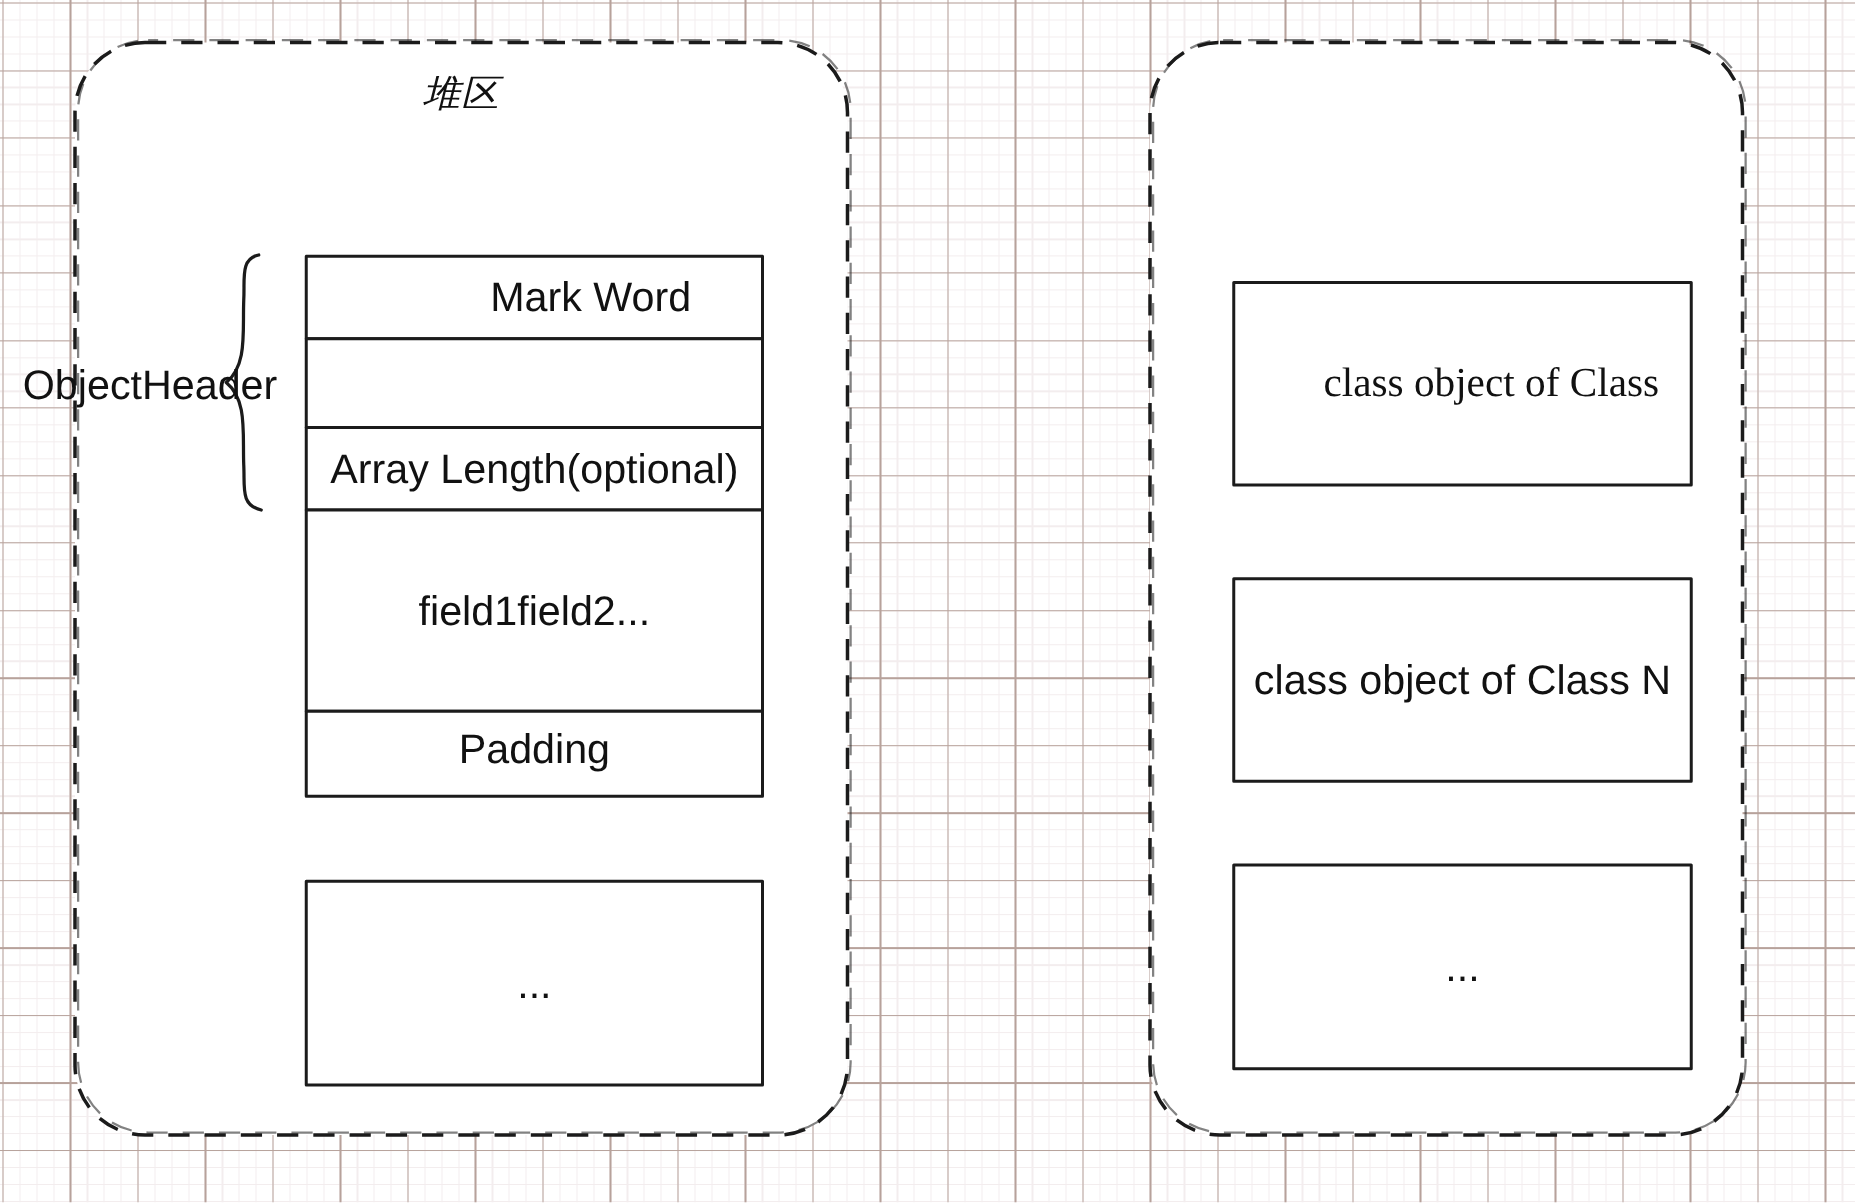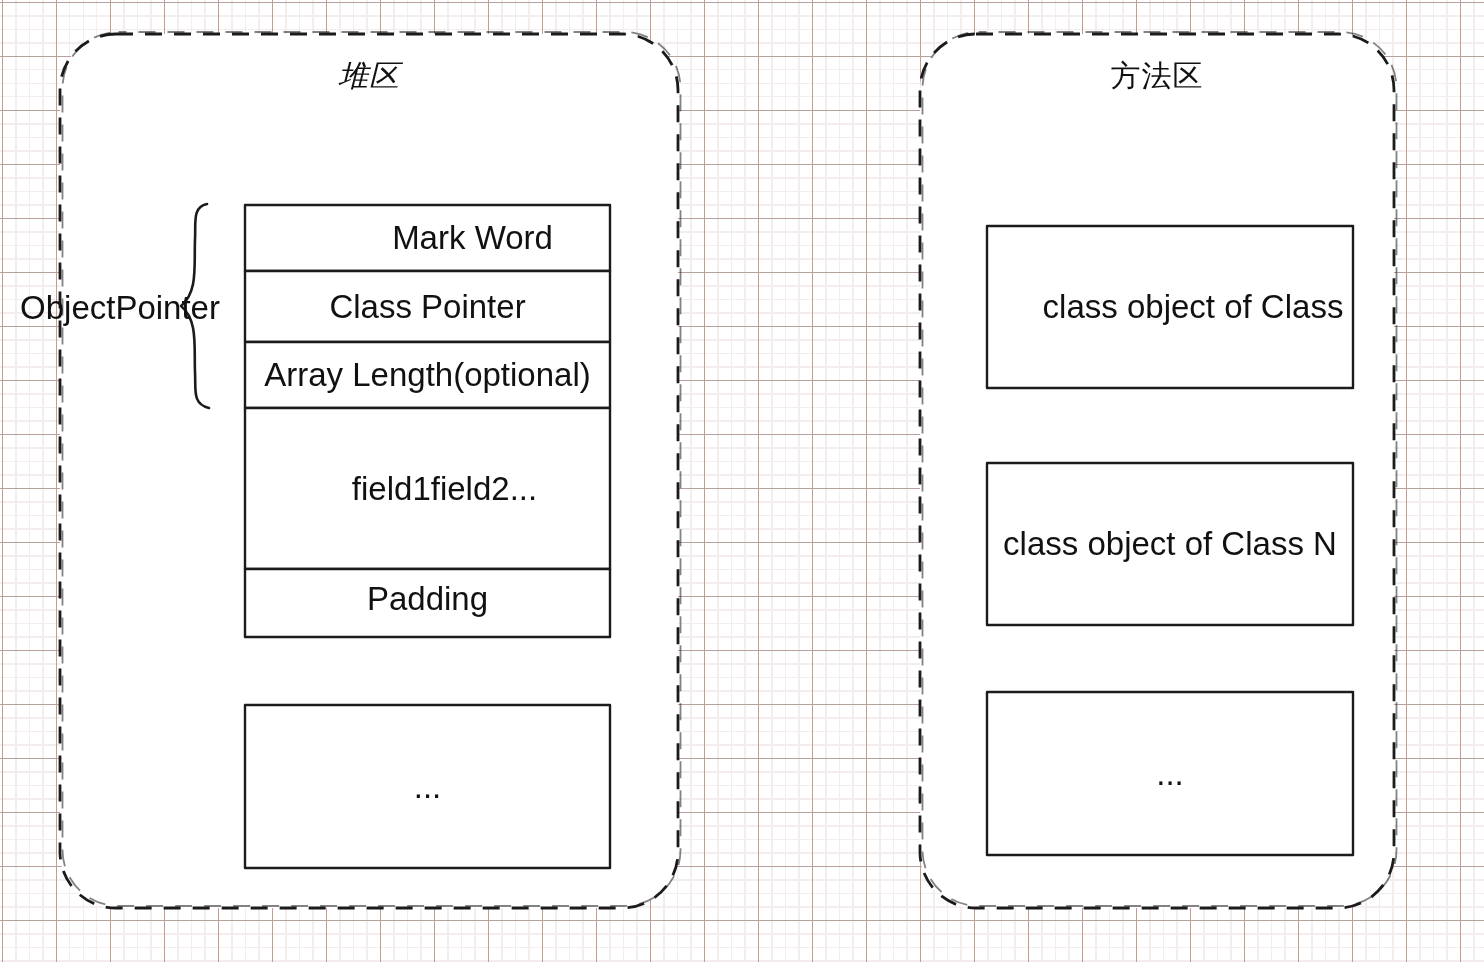--- a/index.html
+++ b/index.html
@@ -71,25 +71,25 @@
 
   
   .t-heap-title   { left: 60px;  top: 54px;  width: 618px; height: 44px; font-style: italic; }
   .t-method-title { left: 920px; top: 54px;  width: 474px; height: 44px; }
 
   .t-objheader    { left: 58px;  top: 266px; width: 124px; height: 84px; }
 
   .t-markword     { left: 245px; top: 205px; width: 365px; height: 66px; margin-left: 45px; }
   .t-classptr     { left: 245px; top: 271px; width: 365px; height: 71px; }
   .t-arraylen     { left: 245px; top: 342px; width: 365px; height: 66px; text-align: center; }
-  .t-fields       { left: 245px; top: 408px; width: 365px; height: 161px; padding-left: 17px; }
+  .t-fields       { left: 245px; top: 408px; width: 365px; height: 161px; }
   .t-padding      { left: 245px; top: 569px; width: 365px; height: 60px; }
   .t-heapmore     { left: 245px; top: 705px; width: 365px; height: 163px; }
 
-  .t-classobj     { left: 987px; top: 226px; width: 412px; height: 162px; }
+  .t-classobj     { left: 987px; top: 226px; width: 412px; height: 162px; font-family: Liberation Serif, serif; }
   .t-classobjn    { left: 987px; top: 463px; width: 366px; height: 162px; }
   .t-methodmore   { left: 987px; top: 692px; width: 366px; height: 163px; }
 </style>
 </head>
 <body>
 
 <div class="canvas">
 
   <svg class="strokes" viewBox="0 0 1484 962" xmlns="http://www.w3.org/2000/svg">
 
@@ -113,29 +113,27 @@
     <rect class="cell" x="987" y="692" width="366" height="163"></rect>
 
     <path class="brace" d="M 207 204
              C 192 207, 196 223, 195 240
              C 194 266, 198 292, 181 306
              C 198 320, 194 346, 195 372
              C 196 390, 192 404, 209 408"></path>
   </svg>
 
   <div class="lbl title t-heap-title">堆区</div>
-  <div class="lbl title t-method-title">方法区</div>
 
   <div class="lbl col t-objheader">
     <span>Object</span>
-    <span>Pointer</span>
+    <span>Header</span>
   </div>
 
   <div class="lbl t-markword">Mark Word</div>
-  <div class="lbl t-classptr">Class Pointer</div>
   <div class="lbl t-arraylen">Array Length(optional)</div>
 
   <div class="lbl col t-fields">
     <span>field1</span>
     <span>field2</span>
     <span>...</span>
   </div>
 
   <div class="lbl t-padding">Padding</div>
   <div class="lbl t-heapmore">...</div>

